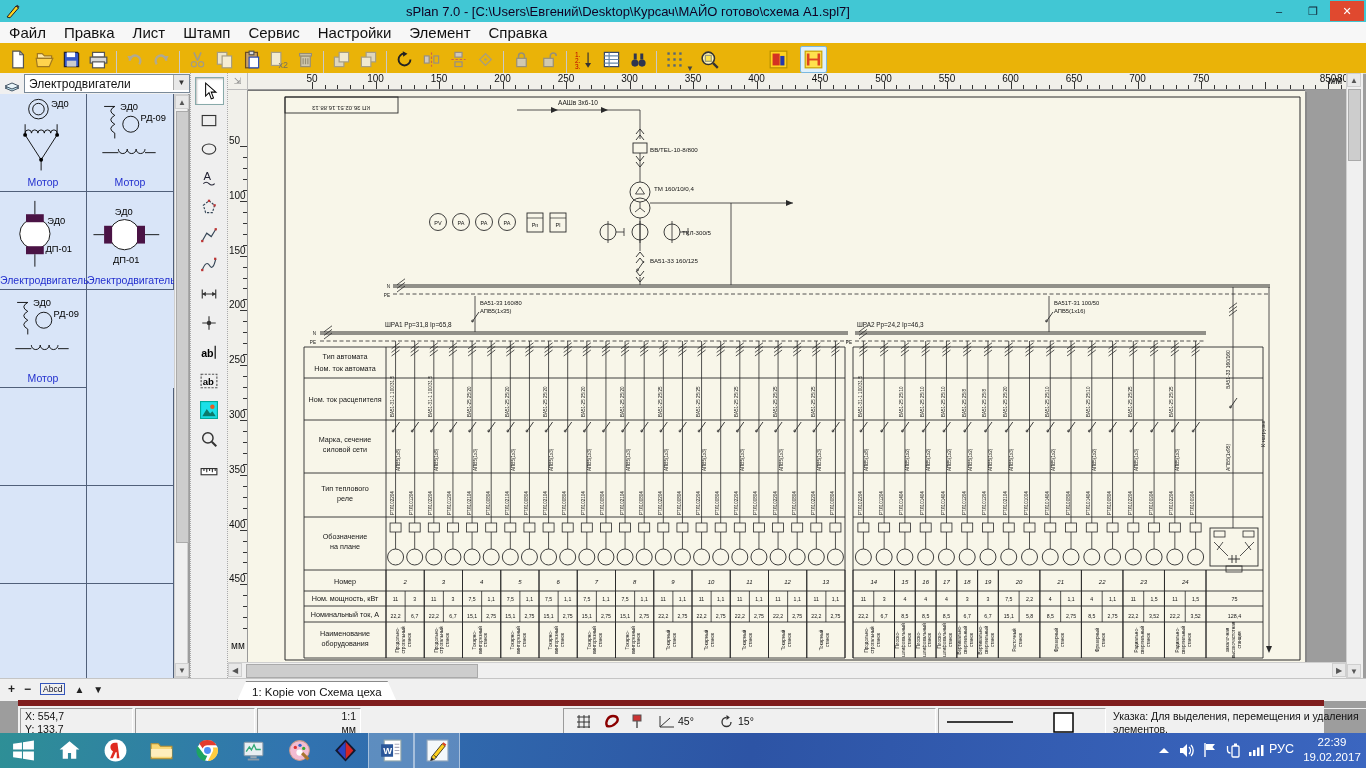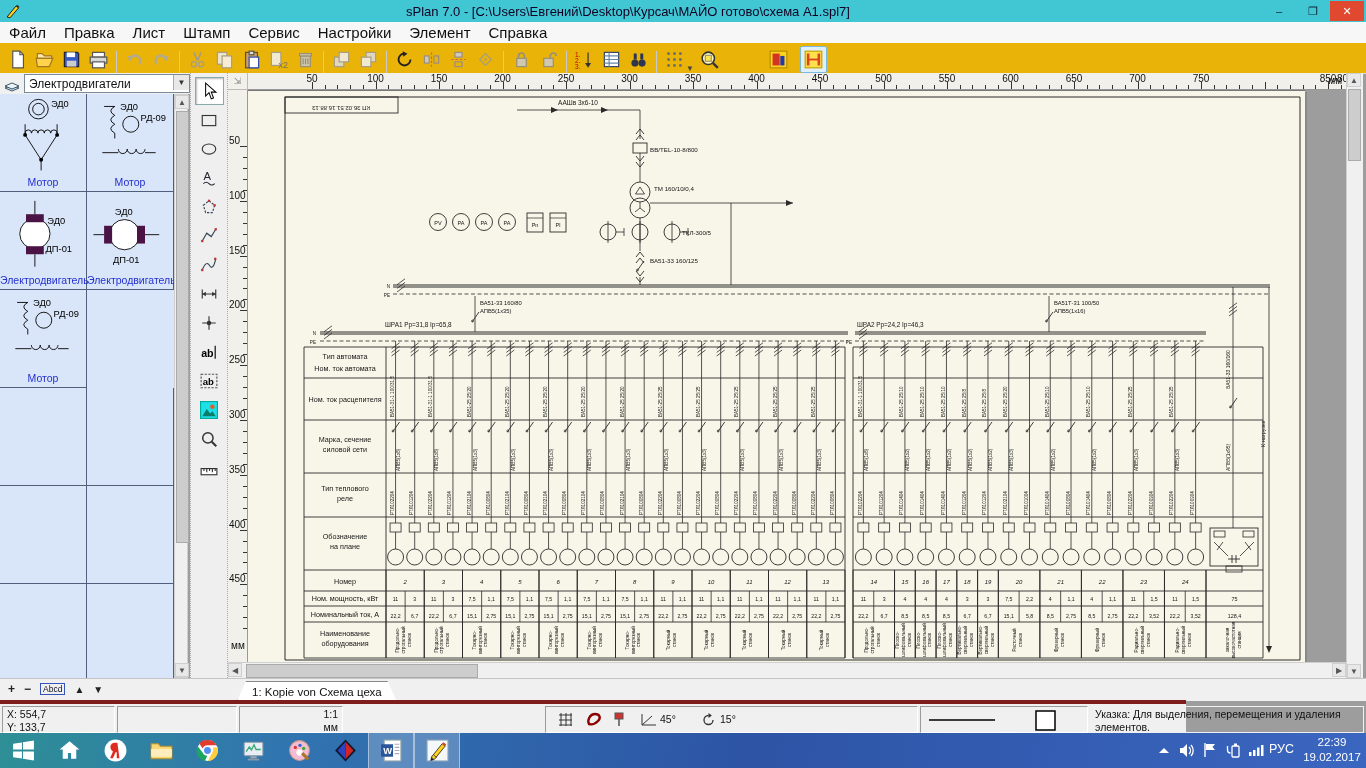--- a/index.html
+++ b/index.html
@@ -48,21 +48,21 @@
   #schematic{width:1057px;height:572px;display:block}
   
   #hscroll{top:662px;left:228px;width:1118px;height:16px;background:#f0f0f0;border-top:1px solid #cfcfcf;display:flex}
   #vscroll{top:73px;left:1346px;width:16px;height:605px;background:#f0f0f0;border-left:1px solid #cfcfcf}
   
   #tabrow{top:678px;left:0;width:1366px;height:22px;background:#f0f0f0;border-top:1px solid #c5c5c5}
   #sheettab{position:absolute;left:237px;top:2px;height:19px;padding:0 14px;background:#fff;border:1px solid #8a8a8a;border-bottom:none;clip-path:polygon(0 100%,9px 0,calc(100% - 9px) 0,100% 100%);font-size:11.5px;display:flex;align-items:center}
   #panelctl{position:absolute;left:8px;top:3px;font-size:12px;font-weight:bold;color:#222;display:flex;gap:9px;align-items:center}
   #abcd{border:1px solid #3355bb;font-size:8.5px;font-weight:normal;padding:0 2px;color:#112}
   
-  #statusbar{top:700px;left:0;width:1186px;height:33px;background:#f0f0f0;border-top:4px solid #7f1d1d}
+  #statusbar{top:700px;left:18px;width:1306px;height:33px;background:#f0f0f0;border-top:6px solid #7f1d1d}
   .scell{position:absolute;top:2px;height:27px;border:1px solid;border-color:#9b9b9b #fff #fff #9b9b9b;font-size:10.5px;line-height:13px;padding:1px 4px;box-sizing:border-box;color:#111}
   
   #taskbar{top:733px;left:0;width:1366px;height:35px;background:linear-gradient(100deg,#2e8f96 0%,#3173b0 22%,#2d54a5 55%,#3b66c0 100%)}
   .tb-item{position:absolute;top:0;width:46px;height:35px;display:flex;align-items:center;justify-content:center}
   .tb-item.active{background:rgba(255,255,255,.22);border-left:1px solid rgba(255,255,255,.45);border-right:1px solid rgba(255,255,255,.45);box-sizing:border-box}
   .tb-item svg{width:25px;height:25px}
   .tray-ic{position:absolute;top:8px;width:18px;height:18px}
   #lang{position:absolute;top:9px;left:1269px;color:#fff;font-size:12.5px}
   #clock{position:absolute;top:2px;left:1302px;width:60px;color:#fff;font-size:11.5px;text-align:center;line-height:15px}
 </style>

